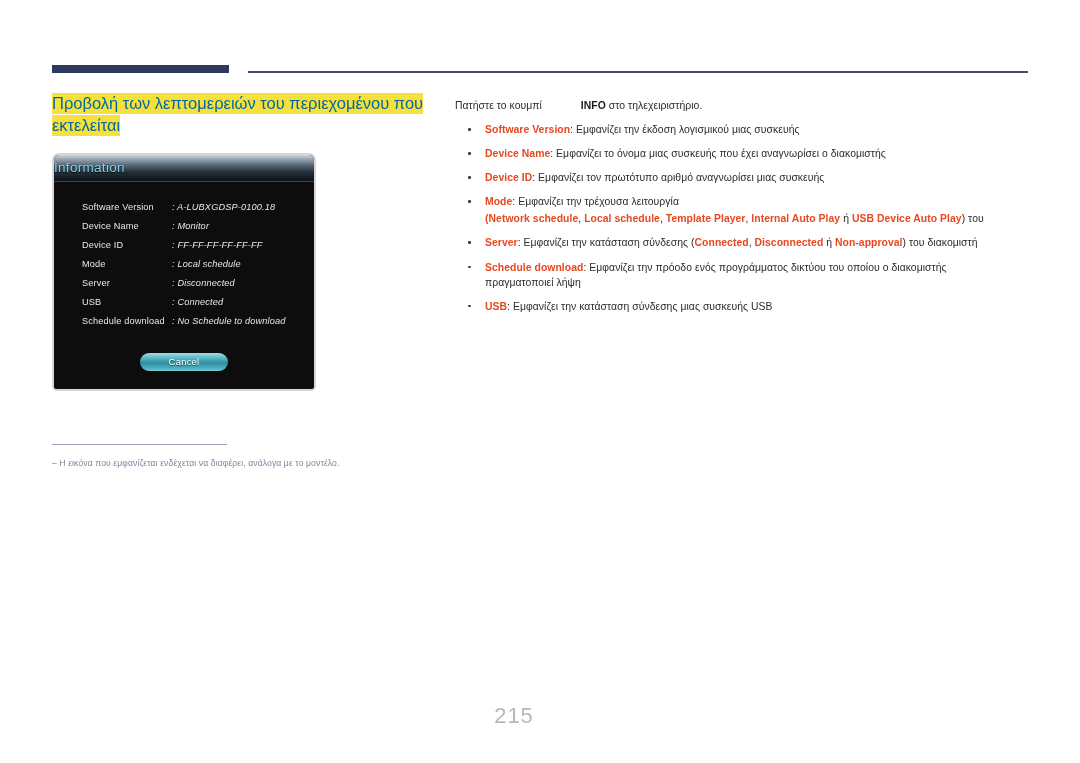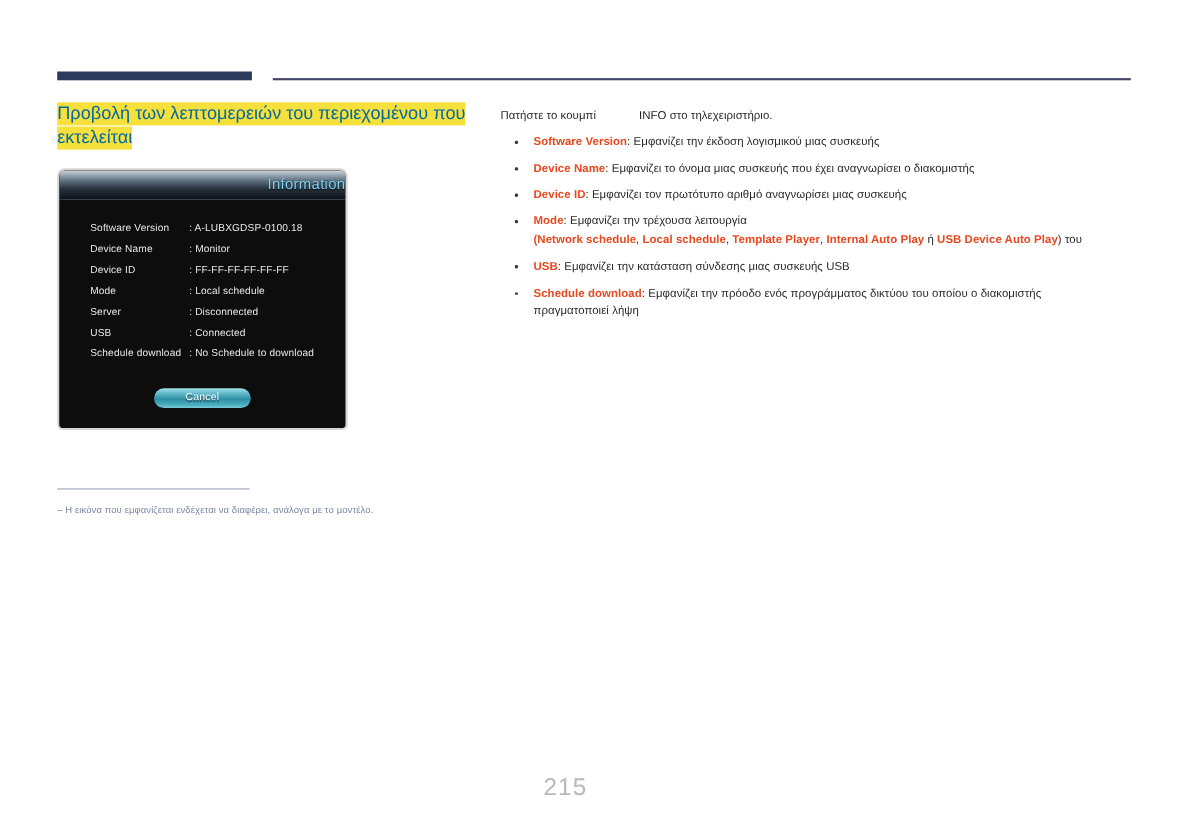--- a/index.html
+++ b/index.html
@@ -82,21 +82,21 @@
   #osd-titlebar {
     height: 26px;
     background: linear-gradient(to bottom,
                 #cfd6dc 0%,
                 #98a6b2 16%,
                 #5d6f7e 36%,
                 #27323c 64%,
                 #0c1116 100%);
     display: flex;
     align-items: center;
-    justify-content: flex-end;
+    justify-content: flex-start;
     border-bottom: 1px solid #3b4450;
   }
   #osd-title-text {
     color: #7fd4f2;
     font-size: 13.5px;
     letter-spacing: 0.3px;
     text-shadow: 0 1px 1px #000;
   }
   #osd-body {
     background: #0d0d0d;
@@ -114,20 +114,21 @@
     letter-spacing: 0.15px;
   }
   .osd-row .osd-label {
     width: 90px;
     flex: 0 0 90px;
     color: #e8e8e8;
   }
   .osd-row .osd-value {
     color: #e8e8e8;
     white-space: nowrap;
+    font-style: italic;
   }
   #osd-button-wrap {
     display: flex;
     justify-content: center;
     padding: 22px 0 18px 0;
   }
   #osd-cancel-button {
     width: 88px;
     height: 18px;
     border-radius: 9px;
@@ -176,21 +177,21 @@
     width: 575px;
     font-size: 10.4px;
     line-height: 1.45;
     color: #2b2b2b;
   }
   #intro-line {
     margin: 0 0 9px 0;
     letter-spacing: 0.05px;
   }
   #intro-line .kbd {
-    font-weight: normal;
+    font-weight: bold;
     color: #1a1a1a;
     padding-left: 36px;
   }
   ul#bullet-list {
     list-style: none;
     margin: 6px;
     padding: 0;
   }
   ul#bullet-list > li {
     position: relative;
@@ -310,26 +311,29 @@
 
     <li>
       <span class="bullet-dot"></span><span class="term">Device ID</span><span>: Εμφανίζει τον πρωτότυπο αριθμό αναγνωρίσει μιας συσκευής</span>
     </li>
 
     <li>
       <span class="bullet-dot"></span><span class="term">Mode</span><span>: Εμφανίζει την τρέχουσα λειτουργία</span>
       <span class="subline"><span class="term">(</span><span class="term">Network schedule</span><span>, </span><span class="term">Local schedule</span><span>, </span><span class="term">Template Player</span><span>, </span><span class="term">Internal Auto Play</span><span> ή </span><span class="term">USB Device Auto Play</span><span>) του</span></span>
     </li>
 
-
-    <li>
-      <span class="bullet-dot"></span><span class="term">USB</span><span>: Εμφανίζει την κατάσταση σύνδεσης μιας συσκευής USB</span>
+    <li>
+      <span class="bullet-dot"></span><span class="term">Server</span><span>: Εμφανίζει την κατάσταση σύνδεσης (</span><span class="term">Connected</span><span>, </span><span class="term">Disconnected</span><span> ή </span><span class="term">Non-approval</span><span>) του διακομιστή</span>
     </li>
 
     <li>
       <span class="bullet-dot"></span><span class="term">Schedule download</span><span>: Εμφανίζει την πρόοδο ενός προγράμματος δικτύου του οποίου ο διακομιστής</span>
       <span class="cont">πραγματοποιεί λήψη</span>
     </li>
 
+    <li>
+      <span class="bullet-dot"></span><span class="term">USB</span><span>: Εμφανίζει την κατάσταση σύνδεσης μιας συσκευής USB</span>
+    </li>
+
   </ul>
 </div>
 
 <div id="page-number">215</div>
 
 </body></html>

